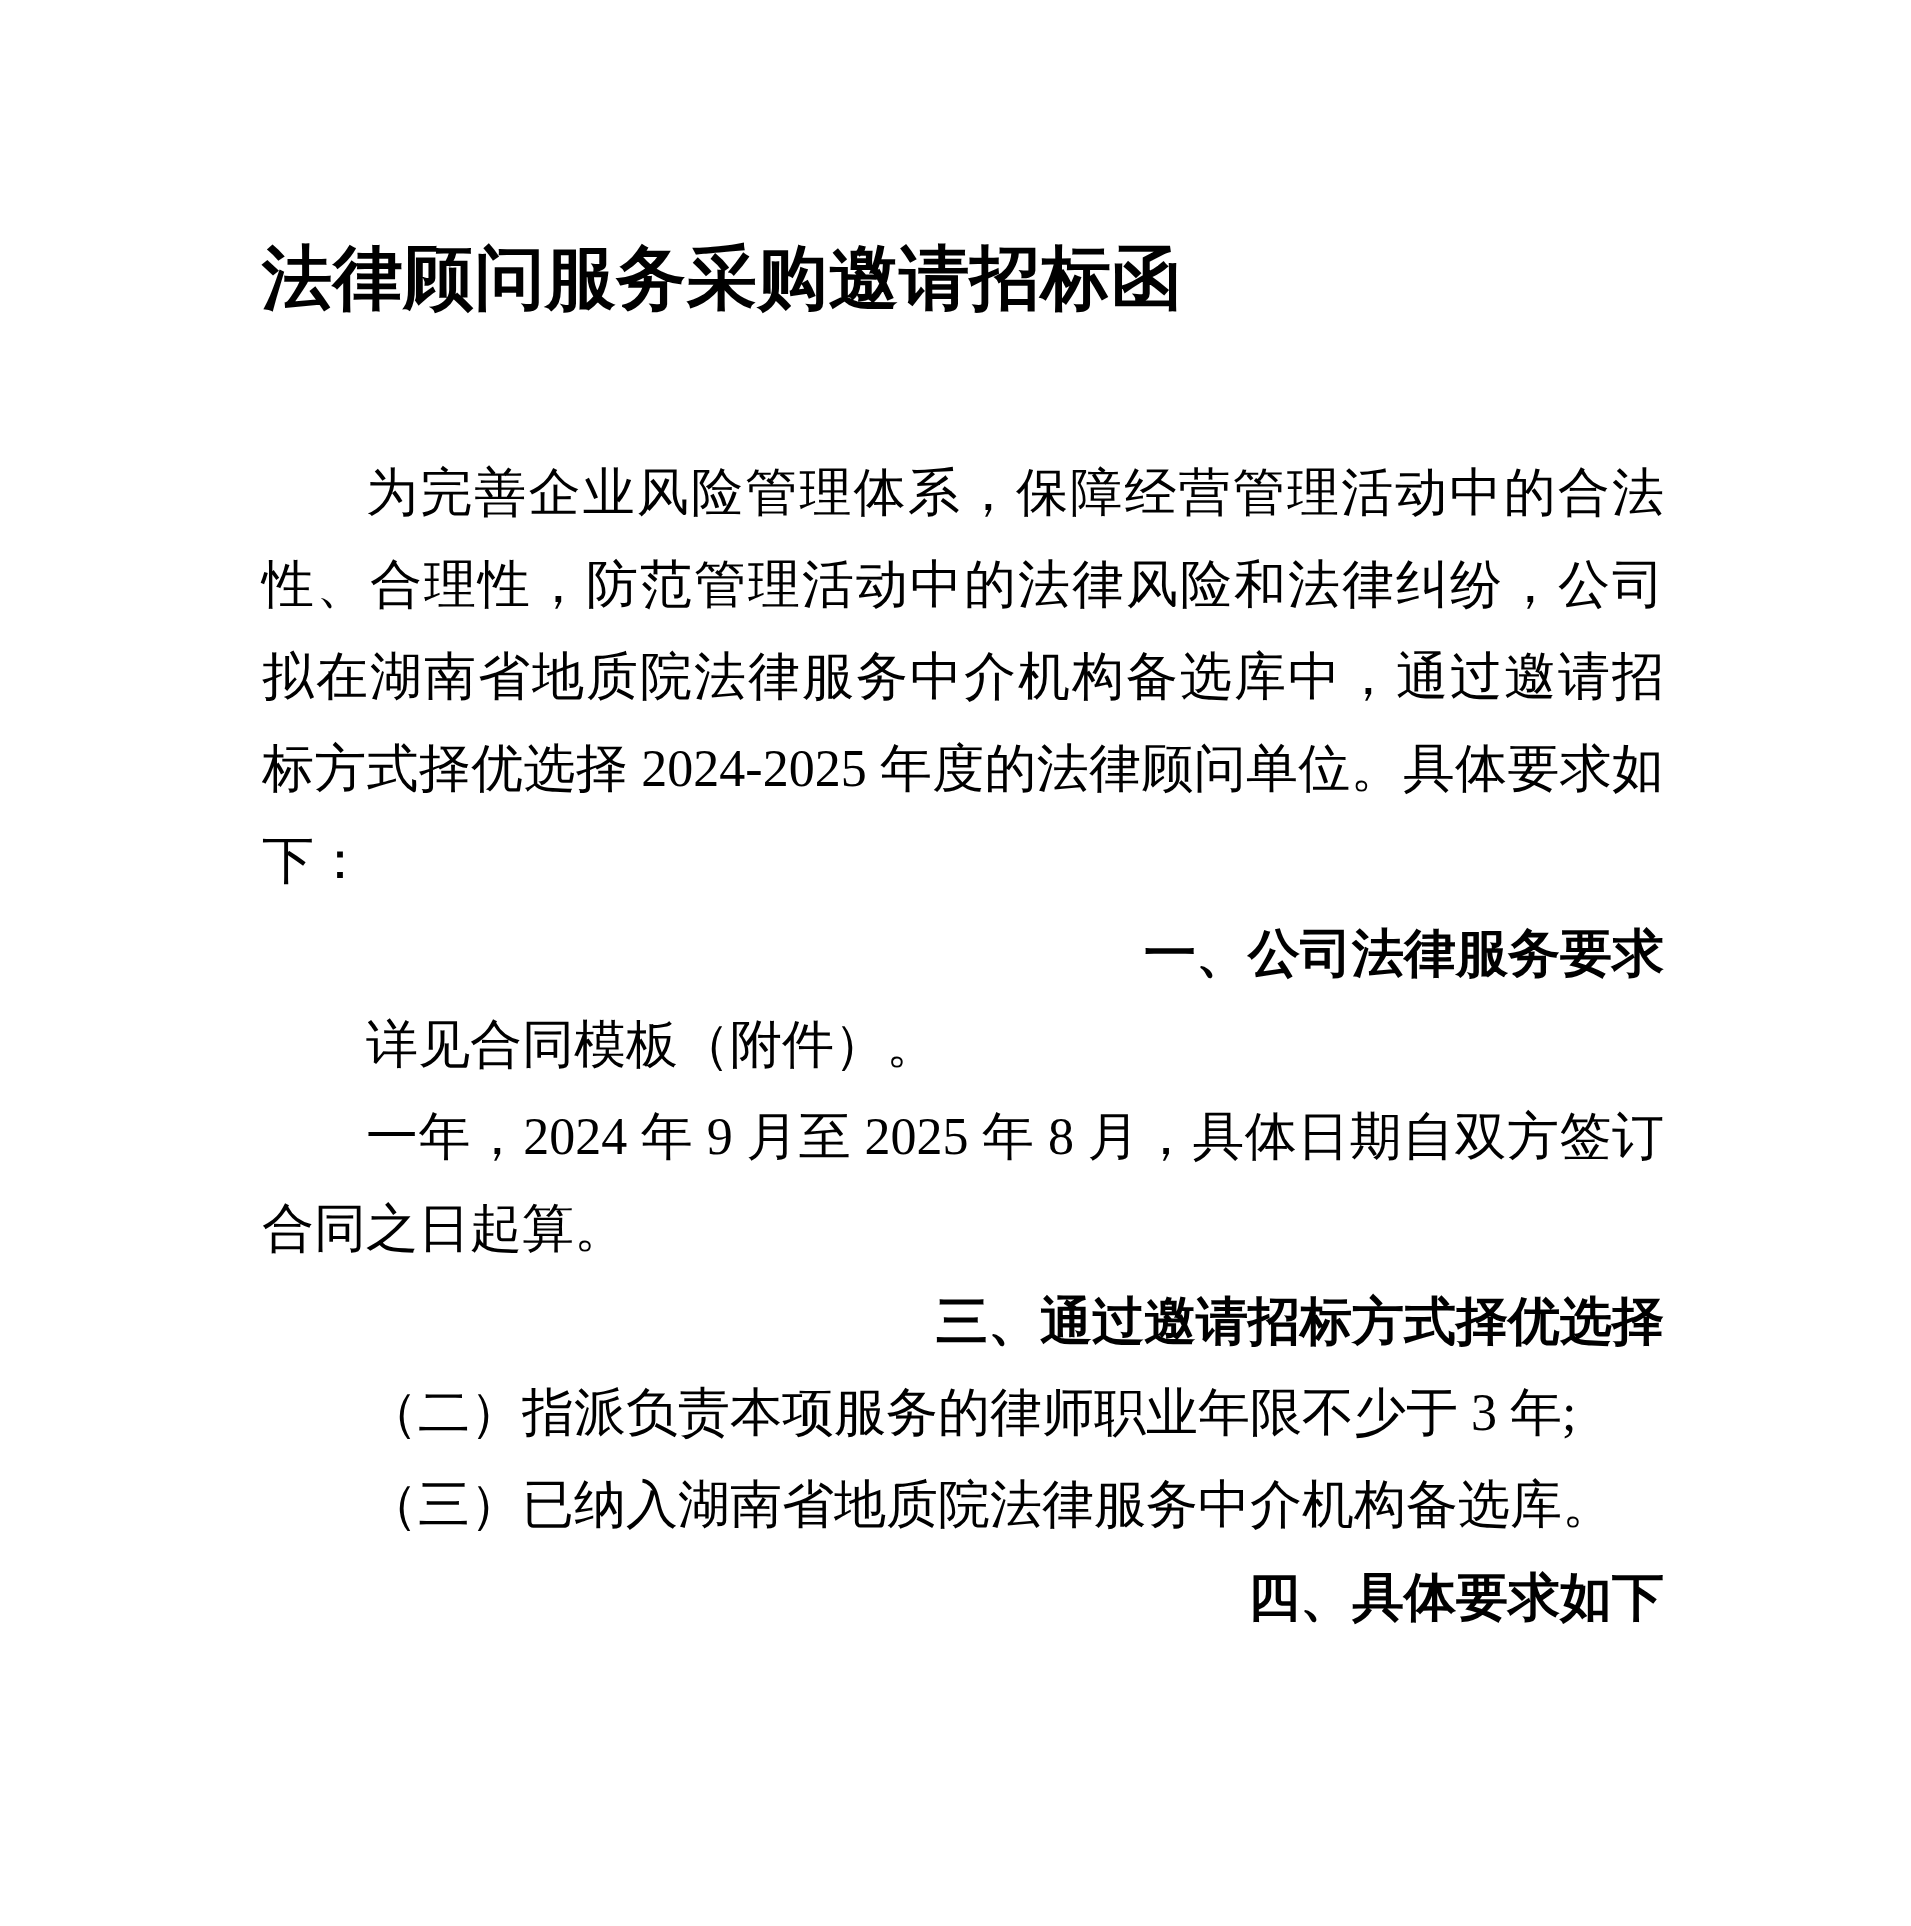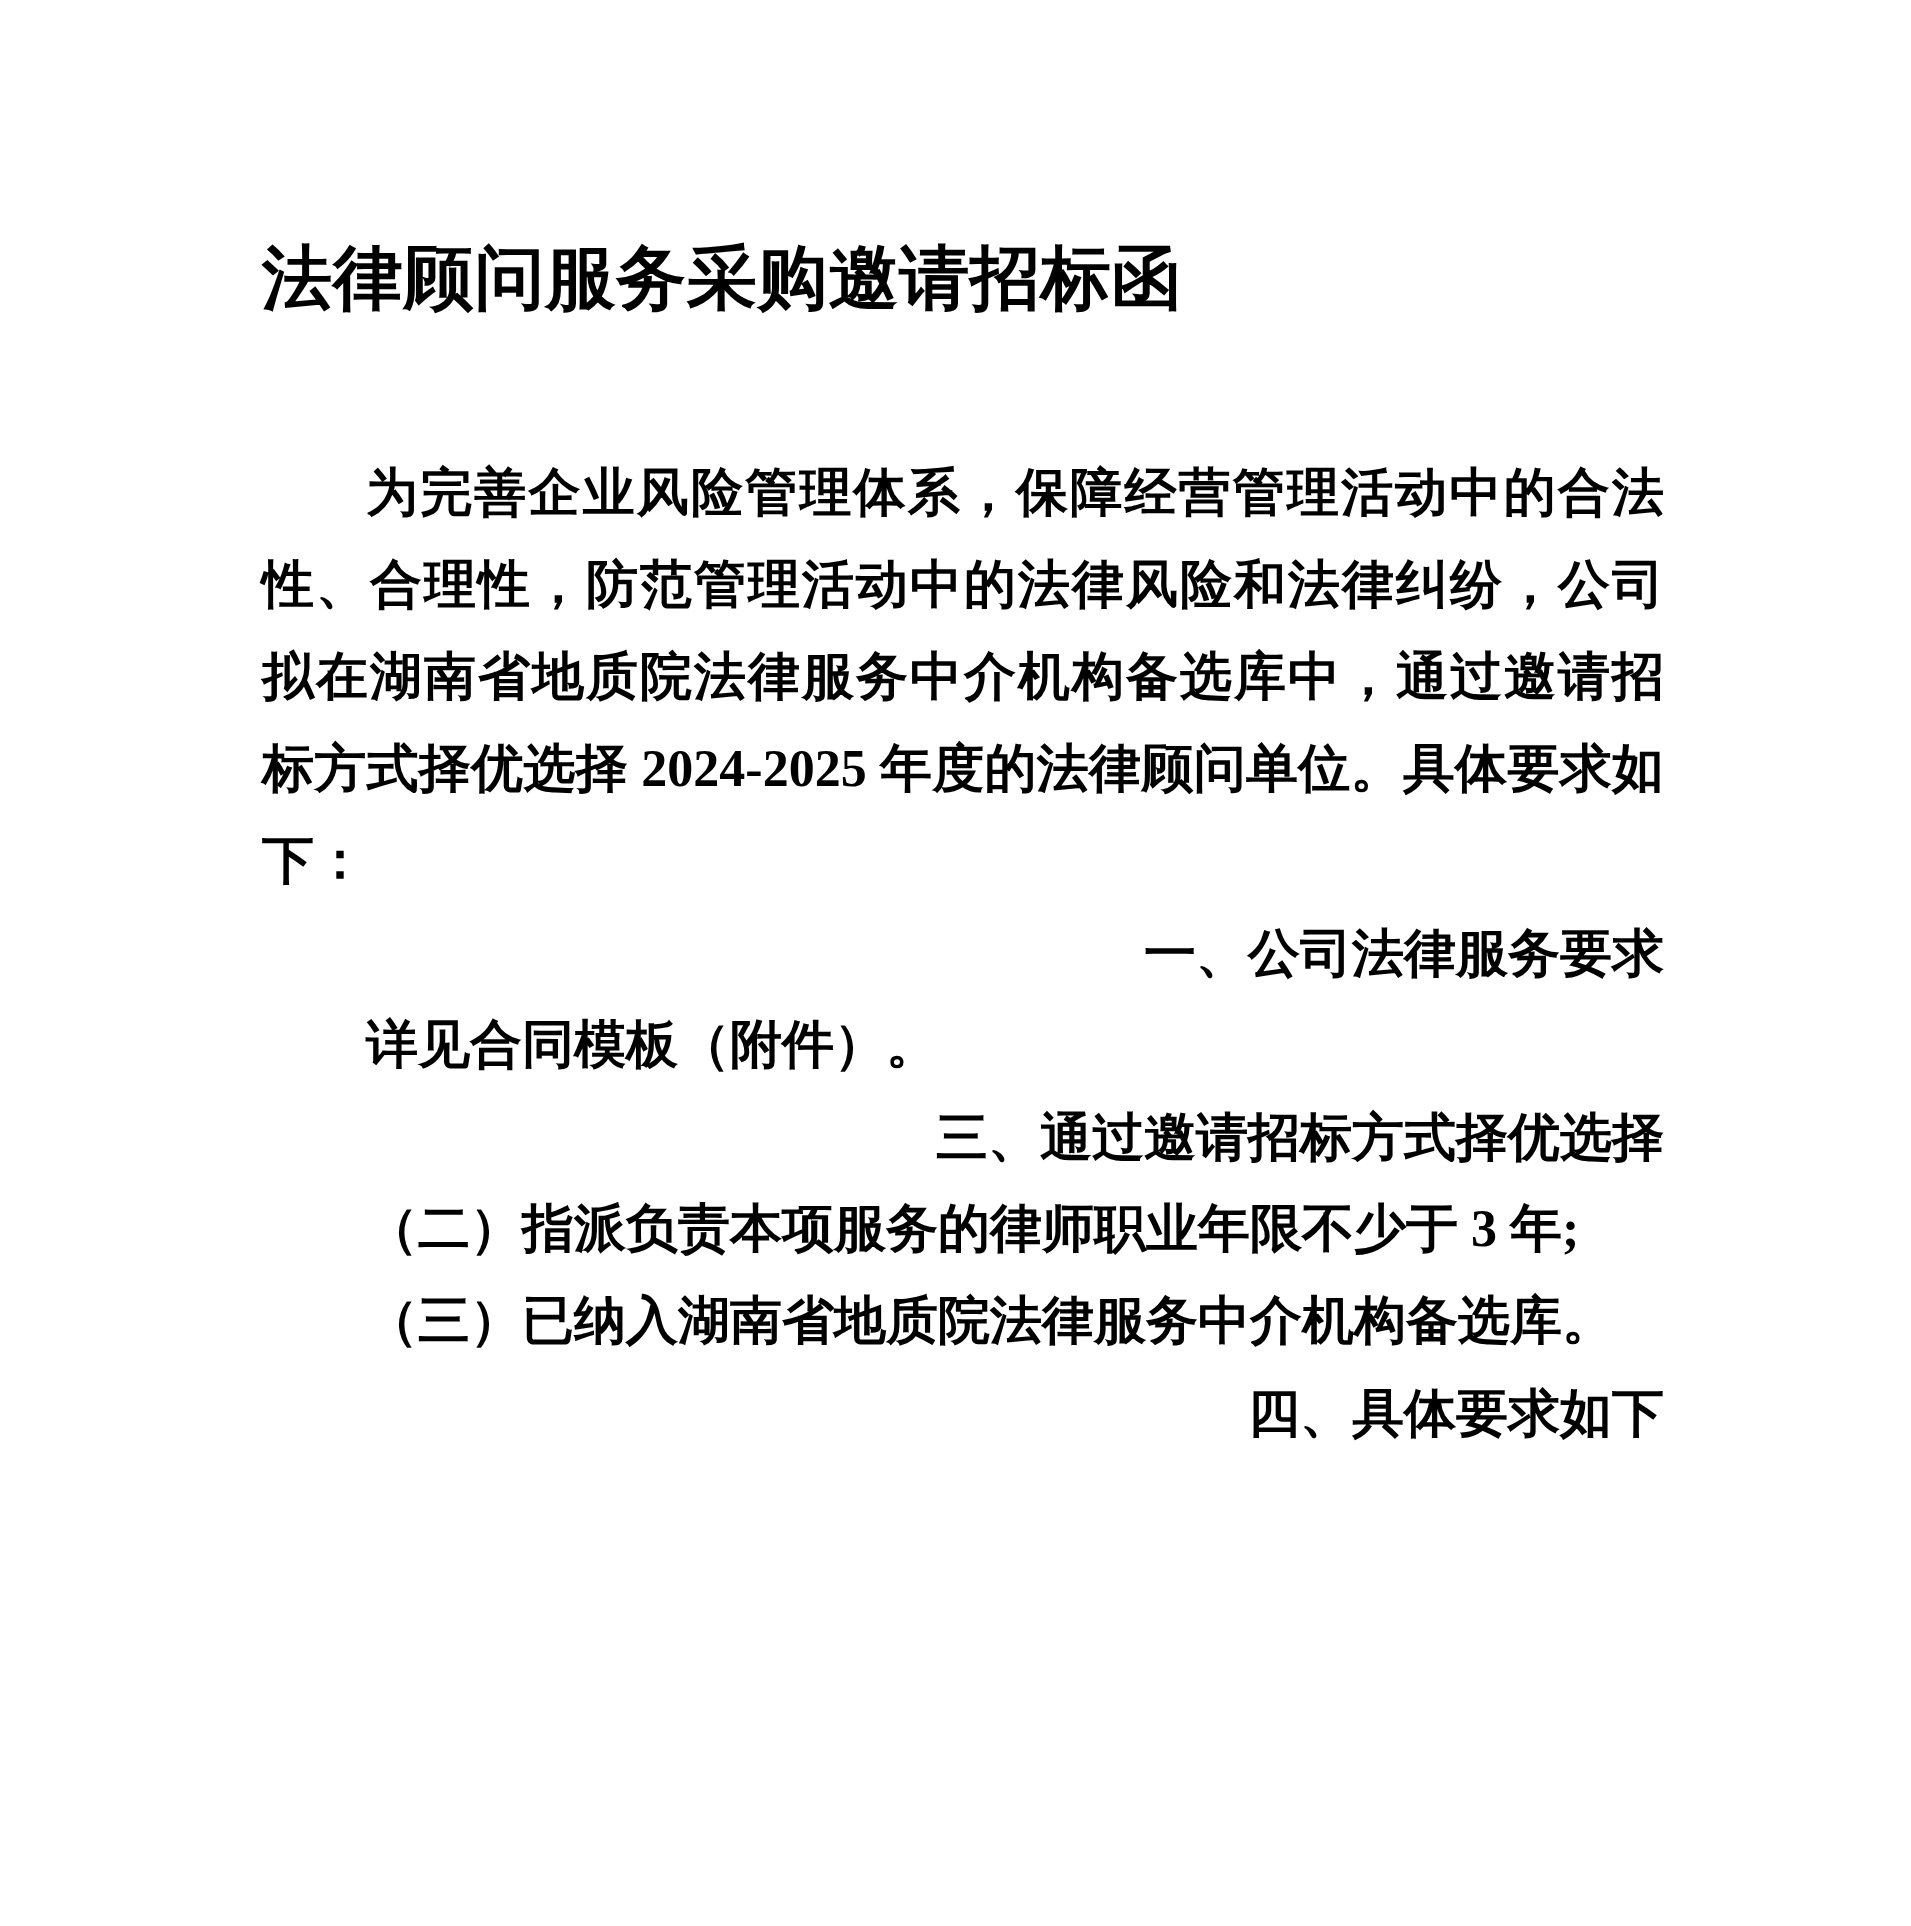--- a/index.html
+++ b/index.html
@@ -29,21 +29,21 @@
     letter-spacing: 0.8px;
     white-space: nowrap;
   }
   .para {
     margin: 0;
     font-size: 52px;
     line-height: 92px;
     text-align: justify;
     text-indent: 2em;
     word-break: break-all;
-    font-weight: 700;
+    font-weight: 400;
   }
   .heading {
     font-weight: 700;
     font-family: "Liberation Sans", "DejaVu Sans", sans-serif;
     text-align: right;
   }
 </style>
 </head>
 <body>
 
@@ -52,20 +52,21 @@
   <h1 class="doc-title">法律顾问服务采购邀请招标函</h1>
 
   <div>
     <p class="para">为完善企业风险管理体系，保障经营管理活动中的合法性、合理性，防范管理活动中的法律风险和法律纠纷，公司拟在湖南省地质院法律服务中介机构备选库中，通过邀请招标方式择优选择 2024-2025 年度的法律顾问单位。具体要求如下：</p>
 
     <p class="para heading">一、公司法律服务要求</p>
 
     <p class="para">详见合同模板（附件）。</p>
 
 
+    <p class="para">一年，2024 年 9 月至 2025 年 8 月，具体日期自双方签订合同之日起算。</p>
 
     <p class="para heading">三、通过邀请招标方式择优选择</p>
 
 
     <p class="para">（二）指派负责本项服务的律师职业年限不少于 3 年;</p>
 
     <p class="para">（三）已纳入湖南省地质院法律服务中介机构备选库。</p>
 
     <p class="para heading">四、具体要求如下</p>
 

